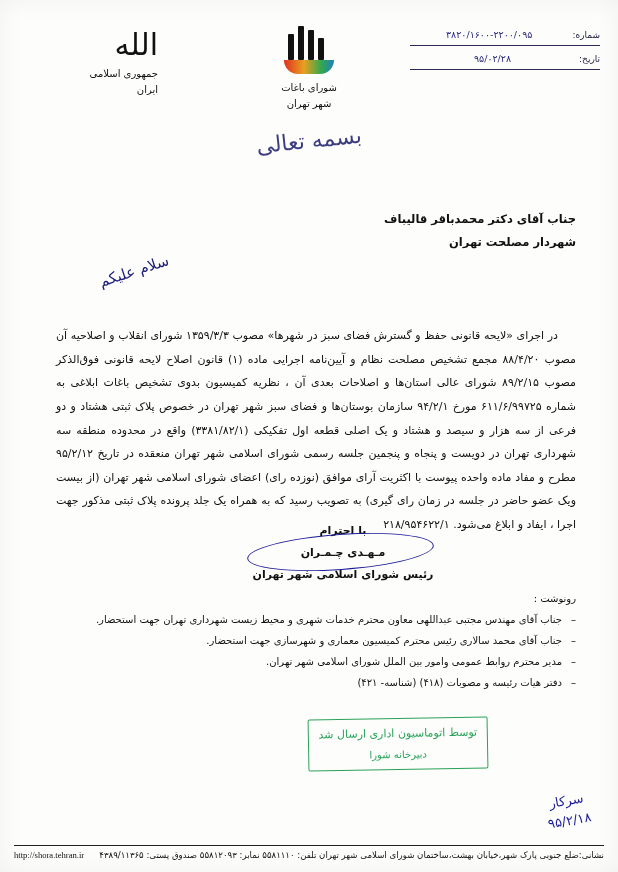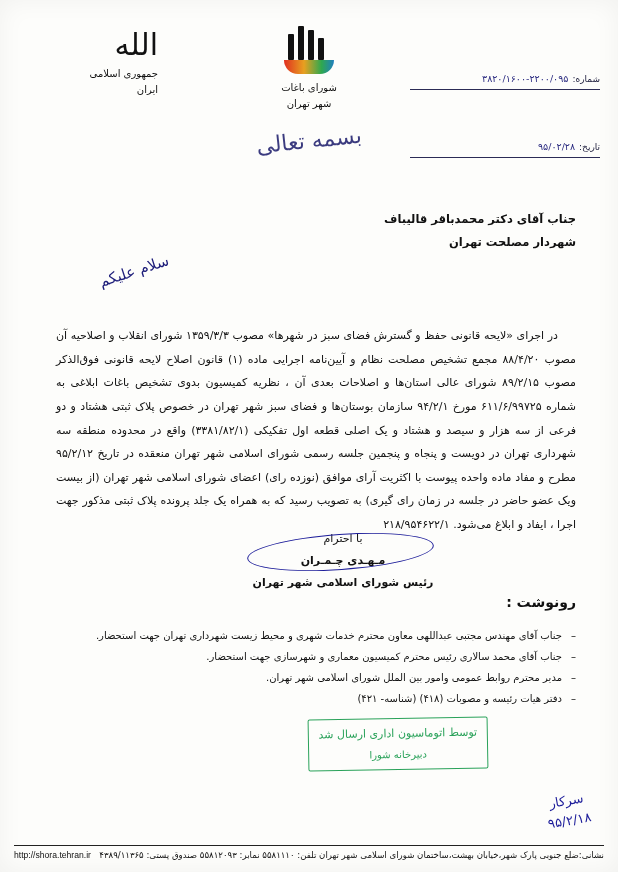--- a/index.html
+++ b/index.html
@@ -42,22 +42,22 @@
   }
   .hdr-label {
     font-size: 9px;
     color: #1a1a3a;
     flex: 0 0 auto;
   }
   .hdr-value {
     font-size: 9.5px;
     color: #2b2b80;
     flex: 1 1 auto;
+    text-align: center;
     letter-spacing: .5px;
-    margin-top: 44px;
   }
   .hdr-row.no-line {
     border-bottom: 1px solid #2b2b55;
   }
 
   
   .logo-center {
     position: absolute;
     top: 18px;
     left: 50%;
@@ -183,21 +183,21 @@
     position: absolute;
     top: 520px;
     right: 150px;
     width: 250px;
     text-align: center;
     direction: rtl;
     font-size: 11px;
     line-height: 2;
     color: #111;
   }
-  .sign-regards { font-weight: normal; margin-top: 8px; }
+  .sign-regards { font-weight: bold; }
   .sign-name {
     letter-spacing: 2px;
     font-weight: bold;
   }
   .sign-title { font-weight: bold; }
   .sign-ellipse {
     position: absolute;
     top: 14px;
     right: 34px;
     width: 185px;
@@ -213,23 +213,23 @@
     top: 588px;
     right: 42px;
     width: 430px;
     direction: rtl;
     text-align: right;
     font-size: 10px;
     line-height: 2.1;
     color: #111;
   }
   .cc-title {
-    font-weight: bold;
-    margin-bottom: 8px;
-    font-size: 14px;
+    font-weight: normal;
+    margin-bottom: 0;
+    font-size: 10px;
   }
   .cc-item {
     padding-right: 14px;
     position: relative;
     white-space: nowrap;
   }
   .cc-item::before {
     content: "\2013";
     position: absolute;
     right: 0;
@@ -284,21 +284,21 @@
     display: flex;
     justify-content: space-between;
     align-items: center;
     direction: rtl;
     font-size: 8.6px;
     color: #111;
   }
   .footer-addr { white-space: nowrap; }
   .footer-url {
     direction: ltr;
-    font-family: Liberation Sans, sans-serif;
+    font-family: Liberation Serif, serif;
     font-size: 8.6px;
   }
 
   
   .scan-edge {
     position: absolute;
     inset: 0;
     pointer-events: none;
     box-shadow: inset 0 0 26px rgba(0,0,0,0.05);
   }

